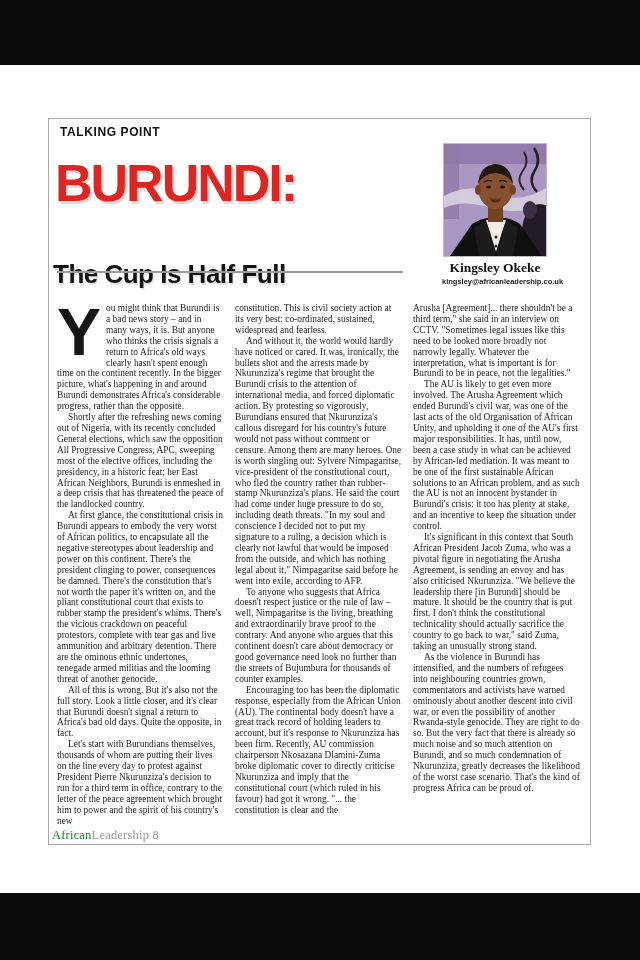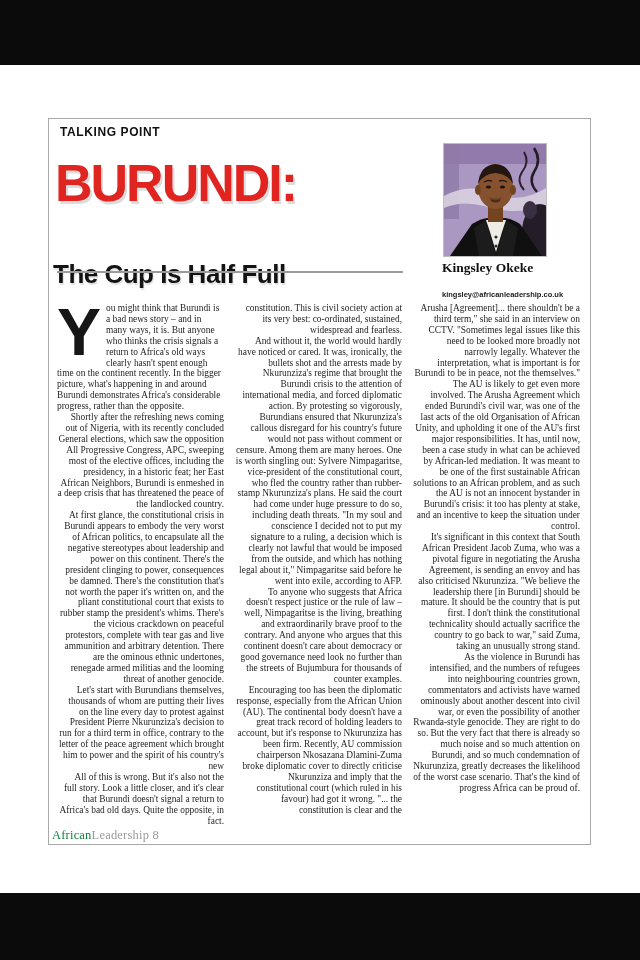--- a/index.html
+++ b/index.html
@@ -31,43 +31,43 @@
     position:absolute;left:4px;top:107px;
     font-size:26px;font-weight:bold;letter-spacing:-0.5px;line-height:1.1;
     color:#131313;text-shadow:1px 2px 0 rgba(60,60,60,0.15);
     white-space:nowrap;
     margin-top:34px;
   }
   .title-rule{
     position:absolute;left:8px;top:152px;width:346px;height:2px;background:#9b9b9b;
   }
 
-  .photo-block{position:absolute;left:393px;top:24px;width:106px;text-align:left;}
+  .photo-block{position:absolute;left:393px;top:24px;width:106px;text-align:center;}
   .author-photo{
     width:102px;height:112px;border:1px solid #bdbdbd;display:block;margin:0 auto;
   }
   .author-name{
     font-family:"Liberation Serif",serif;font-weight:bold;font-size:13.5px;color:#101010;
     margin-top:3px;white-space:nowrap;
   }
   .author-email{
-    font-size:7.5px;font-weight:bold;color:#1a1a1a;margin-top:14px;white-space:nowrap;
+    font-size:7.5px;font-weight:bold;color:#1a1a1a;margin-top:1px;white-space:nowrap;
   }
 
   .columns{
     position:absolute;left:8px;top:184px;width:525px;height:528px;
     display:flex;gap:11px;
   }
   .col{
     width:167px;height:528px;overflow:hidden;
     font-family:"Liberation Serif",serif;font-size:9.4px;line-height:10.9px;color:#1e1e1e;
     text-align:left;
   }
   .col p{margin:0;}
-  .plist p{text-indent:11px;text-align:right;}
+  .plist p{text-indent:11px;}
   .plist.cont p:first-child{text-indent:0;}
   .lead{text-indent:0;}
   .dropcap{
     float:left;
     font-family:"Liberation Sans",sans-serif;font-weight:bold;
     font-size:66px;line-height:0.82;
     color:#161616;padding:2px 5px 0 0;
   }
 
   .page-footer{
@@ -124,35 +124,35 @@
     <div class="author-name">Kingsley Okeke</div>
     <div class="author-email">kingsley@africanleadership.co.uk</div>
   </div>
 
   <div class="columns">
     <div class="col">
       <p class="lead"><span class="dropcap">Y</span><span>ou might think that Burundi is a bad news story – and in many ways, it is. But anyone who thinks the crisis signals a return to Africa's old ways clearly hasn't spent enough time on the continent recently. In the bigger picture, what's happening in and around Burundi demonstrates Africa's considerable progress, rather than the opposite.</span></p>
       <div class="plist">
           <p>Shortly after the refreshing news coming out of Nigeria, with its recently concluded General elections, which saw the opposition All Progressive Congress, APC, sweeping most of the elective offices, including the presidency, in a historic feat; her East African Neighbors, Burundi is enmeshed in a deep crisis that has threatened the peace of the landlocked country.</p>
           <p>At first glance, the constitutional crisis in Burundi appears to embody the very worst of African politics, to encapsulate all the negative stereotypes about leadership and power on this continent. There's the president clinging to power, consequences be damned. There's the constitution that's not worth the paper it's written on, and the pliant constitutional court that exists to rubber stamp the president's whims. There's the vicious crackdown on peaceful protestors, complete with tear gas and live ammunition and arbitrary detention. There are the ominous ethnic undertones, renegade armed militias and the looming threat of another genocide.</p>
+          <p>All of this is wrong. But it's also not the full story. Look a little closer, and it's clear that Burundi doesn't signal a return to Africa's bad old days. Quite the opposite, in fact.</p>
           <p>Let's start with Burundians themselves, thousands of whom are putting their lives on the line every day to protest against President Pierre Nkurunziza's decision to run for a third term in office, contrary to the letter of the peace agreement which brought him to power and the spirit of his country's new</p>
-          <p>All of this is wrong. But it's also not the full story. Look a little closer, and it's clear that Burundi doesn't signal a return to Africa's bad old days. Quite the opposite, in fact.</p>
         </div>
     </div>
     <div class="col">
       <div class="plist cont">
           <p>constitution. This is civil society action at its very best: co-ordinated, sustained, widespread and fearless.</p>
           <p>And without it, the world would hardly have noticed or cared. It was, ironically, the bullets shot and the arrests made by Nkurunziza's regime that brought the Burundi crisis to the attention of international media, and forced diplomatic action. By protesting so vigorously, Burundians ensured that Nkurunziza's callous disregard for his country's future would not pass without comment or censure. Among them are many heroes. One is worth singling out: Sylvere Nimpagaritse, vice-president of the constitutional court, who fled the country rather than rubber-stamp Nkurunziza's plans. He said the court had come under huge pressure to do so, including death threats. "In my soul and conscience I decided not to put my signature to a ruling, a decision which is clearly not lawful that would be imposed from the outside, and which has nothing legal about it," Nimpagaritse said before he went into exile, according to AFP.</p>
           <p>To anyone who suggests that Africa doesn't respect justice or the rule of law – well, Nimpagaritse is the living, breathing and extraordinarily brave proof to the contrary. And anyone who argues that this continent doesn't care about democracy or good governance need look no further than the streets of Bujumbura for thousands of counter examples.</p>
           <p>Encouraging too has been the diplomatic response, especially from the African Union (AU). The continental body doesn't have a great track record of holding leaders to account, but it's response to Nkurunziza has been firm. Recently, AU commission chairperson Nkosazana Dlamini-Zuma broke diplomatic cover to directly criticise Nkurunziza and imply that the constitutional court (which ruled in his favour) had got it wrong. "... the constitution is clear and the</p>
         </div>
     </div>
     <div class="col">
       <div class="plist cont">
-          <p>Arusha [Agreement]... there shouldn't be a third term," she said in an interview on CCTV. "Sometimes legal issues like this need to be looked more broadly not narrowly legally. Whatever the interpretation, what is important is for Burundi to be in peace, not the themselves."</p>
+          <p>Arusha [Agreement]... there shouldn't be a third term," she said in an interview on CCTV. "Sometimes legal issues like this need to be looked more broadly not narrowly legally. Whatever the interpretation, what is important is for Burundi to be in peace, not the legalities."</p>
           <p>The AU is likely to get even more involved. The Arusha Agreement which ended Burundi's civil war, was one of the last acts of the old Organisation of African Unity, and upholding it one of the AU's first major responsibilities. It has, until now, been a case study in what can be achieved by African-led mediation. It was meant to be one of the first sustainable African solutions to an African problem, and as such the AU is not an innocent bystander in Burundi's crisis: it too has plenty at stake, and an incentive to keep the situation under control.</p>
           <p>It's significant in this context that South African President Jacob Zuma, who was a pivotal figure in negotiating the Arusha Agreement, is sending an envoy and has also criticised Nkurunziza. "We believe the leadership there [in Burundi] should be mature. It should be the country that is put first. I don't think the constitutional technicality should actually sacrifice the country to go back to war," said Zuma, taking an unusually strong stand.</p>
           <p>As the violence in Burundi has intensified, and the numbers of refugees into neighbouring countries grown, commentators and activists have warned ominously about another descent into civil war, or even the possibility of another Rwanda-style genocide. They are right to do so. But the very fact that there is already so much noise and so much attention on Burundi, and so much condemnation of Nkurunziza, greatly decreases the likelihood of the worst case scenario. That's the kind of progress Africa can be proud of.</p>
         </div>
     </div>
   </div>
 
   <div class="page-footer"><span class="brand-red">African</span><span class="brand-gray">Leadership</span><span class="page-num">&nbsp;<span>8</span></span></div>
 
 </div>

